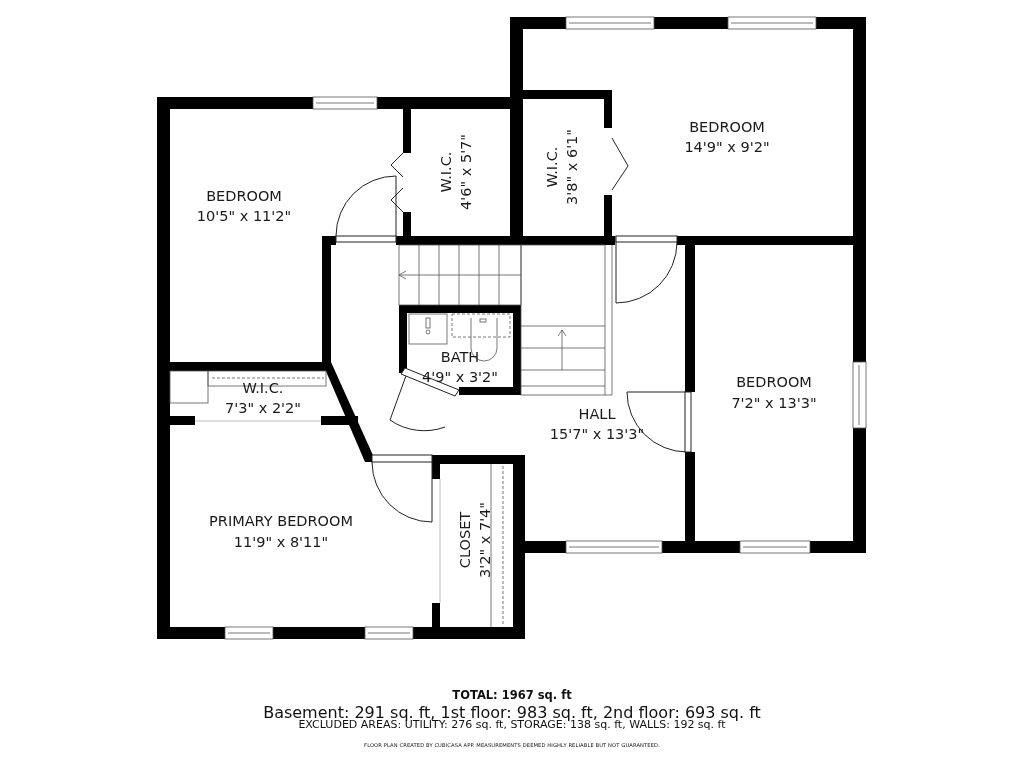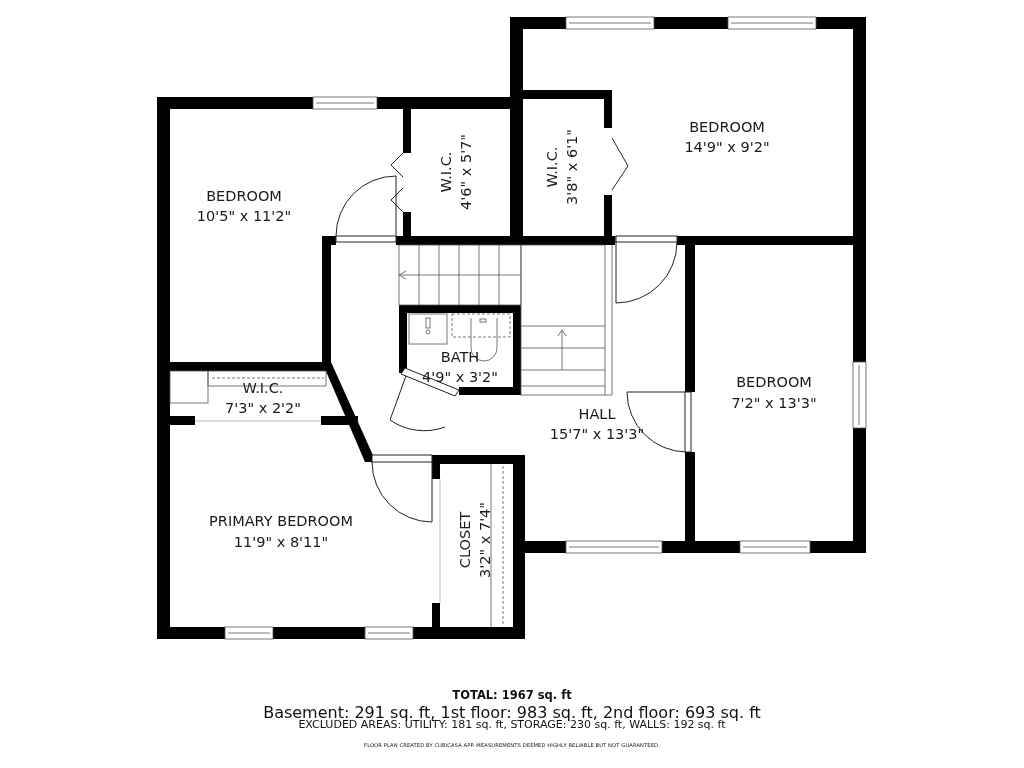--- a/index.html
+++ b/index.html
@@ -179,14 +179,14 @@
     <text class="room-label" x="281" y="526" text-anchor="middle">PRIMARY BEDROOM</text>
     <text class="room-label" x="281" y="547" text-anchor="middle">11'9" x 8'11"</text>
 
     <text class="room-label" transform="translate(470,540) rotate(-90)" text-anchor="middle" y="0">CLOSET</text>
     <text class="room-label" transform="translate(490,540) rotate(-90)" text-anchor="middle" y="0">3'2" x 7'4"</text>
   </g>
 </svg>
 
 <div class="footer total">TOTAL: 1967 sq. ft</div>
 <div class="footer floors">Basement: 291 sq. ft, 1st floor: 983 sq. ft, 2nd floor: 693 sq. ft</div>
-<div class="footer excluded">EXCLUDED AREAS: UTILITY: 181 sq. ft, STORAGE: 230 sq. ft, WALLS: 192 sq. ft</div>
+<div class="footer excluded">EXCLUDED AREAS: UTILITY: 276 sq. ft, STORAGE: 138 sq. ft, WALLS: 192 sq. ft</div>
 <div class="footer credit">FLOOR PLAN CREATED BY CUBICASA APP. MEASUREMENTS DEEMED HIGHLY RELIABLE BUT NOT GUARANTEED.</div>
 
 </body></html>

